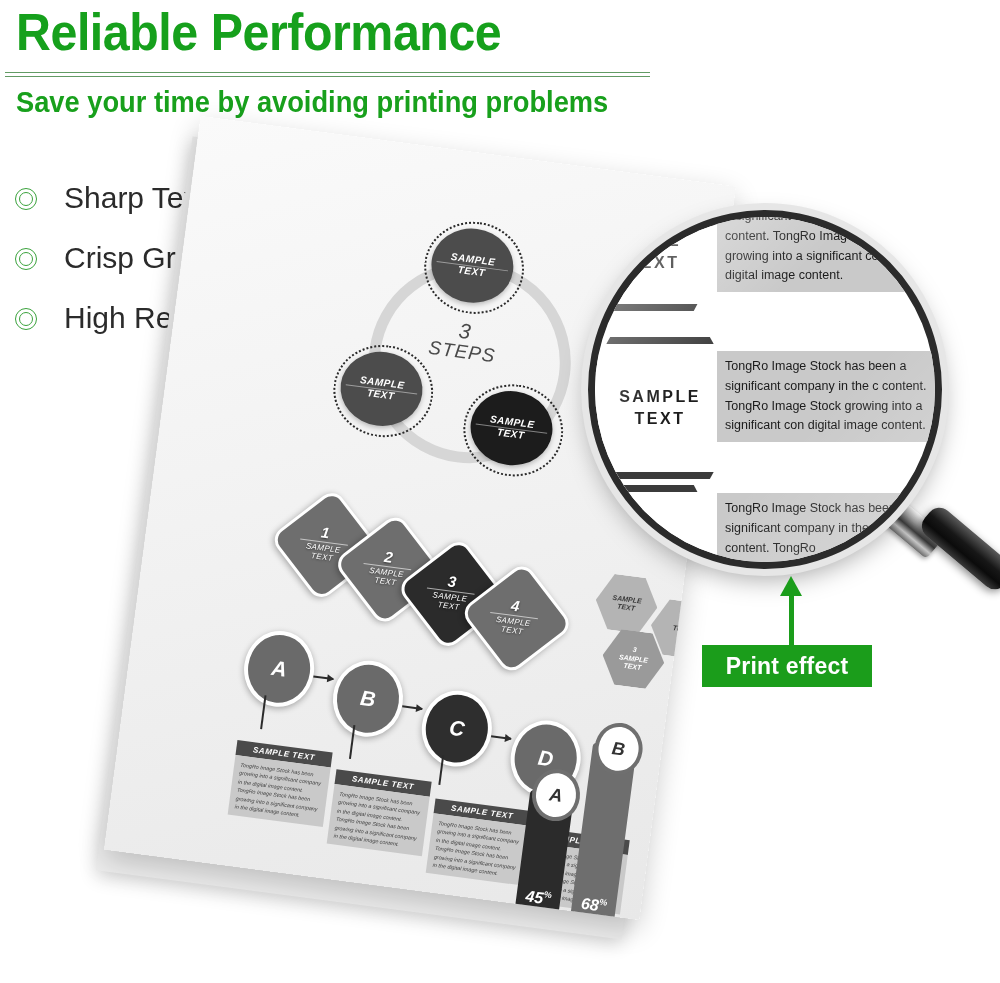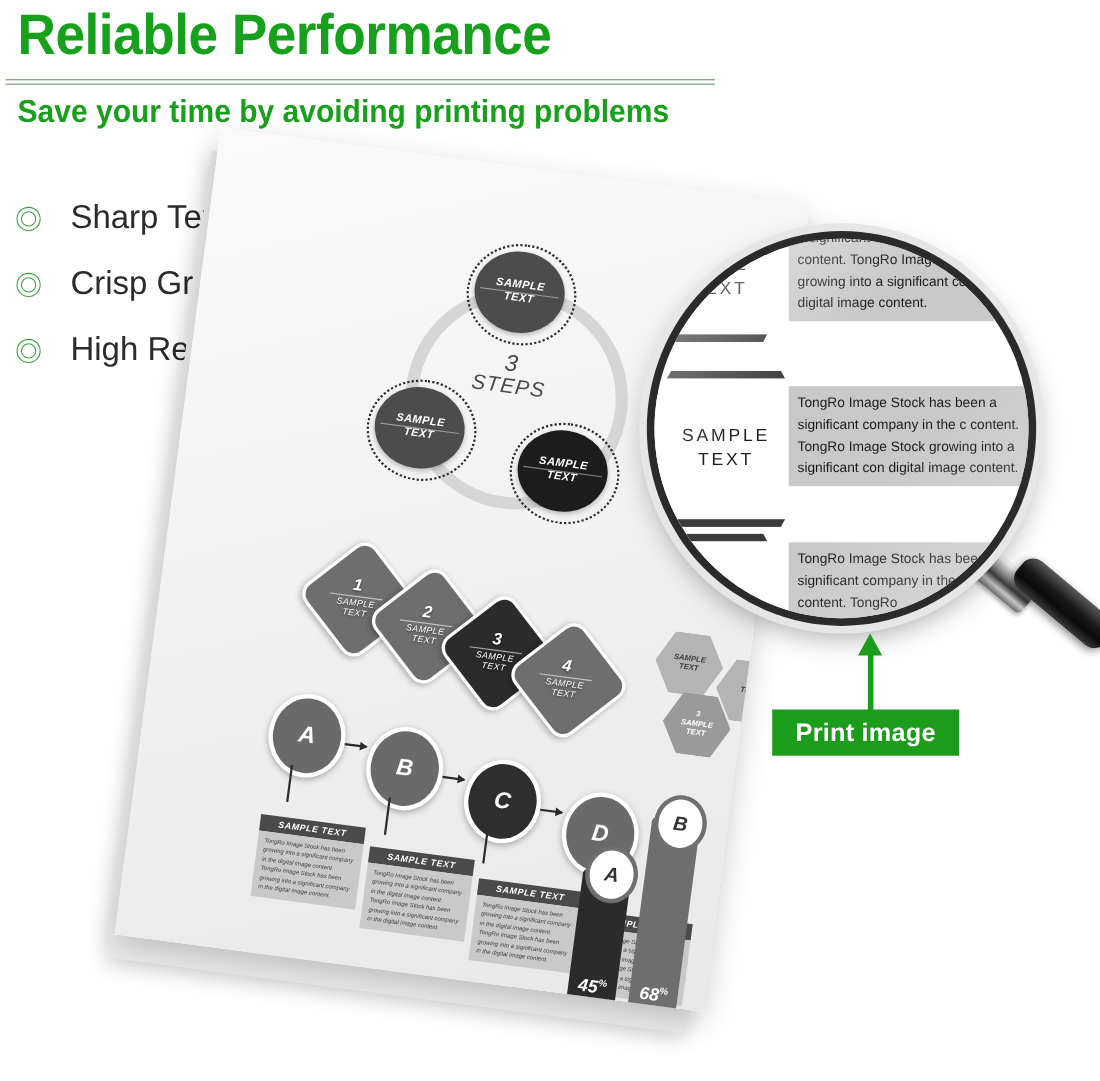--- a/index.html
+++ b/index.html
@@ -170,21 +170,21 @@
     box-shadow:0 0 0 7px #e6e6e6, 0 10px 26px rgba(0,0,0,.35);
   }
   #glass-inner{position:absolute;left:-6px;top:-6px;width:352px;height:357px;}
   .mg-hex{
     position:absolute;width:128px;height:104px;
     background:#ffffff;border:7px solid #3b3b3b;
     clip-path:polygon(22% 0%,78% 0%,100% 50%,78% 100%,22% 100%,0% 50%);
     display:flex;flex-direction:column;align-items:center;justify-content:center;
     font-size:16px;color:#1d1d1d;letter-spacing:2.5px;line-height:1.35;
   }
-  .mg-hex span{display:block;}
+  .mg-hex span{display:block;font-weight:bold;}
   .mg-text-block{
     position:absolute;background:#c9c9c9;color:#1b1b1b;
     font-size:12.5px;line-height:1.58;padding:6px 8px;
   }
   #glass-sheen{
     position:absolute;left:0;top:0;width:340px;height:345px;border-radius:50%;
     background:linear-gradient(135deg,rgba(255,255,255,.55) 0%,rgba(255,255,255,0) 38%,
                rgba(255,255,255,0) 62%,rgba(255,255,255,.30) 100%);
     pointer-events:none;
   }
@@ -398,15 +398,15 @@
 
     </div>
     <div id="glass-sheen"></div>
   </div>
 </div>
 
 <div id="callout">
   <div id="callout-arrow-head"></div>
   <div id="callout-arrow-stem"></div>
   <div id="callout-box">
-    <span id="callout-label">Print image</span>
+    <span id="callout-label">Print effect</span>
   </div>
 </div>
 
 </body></html>

